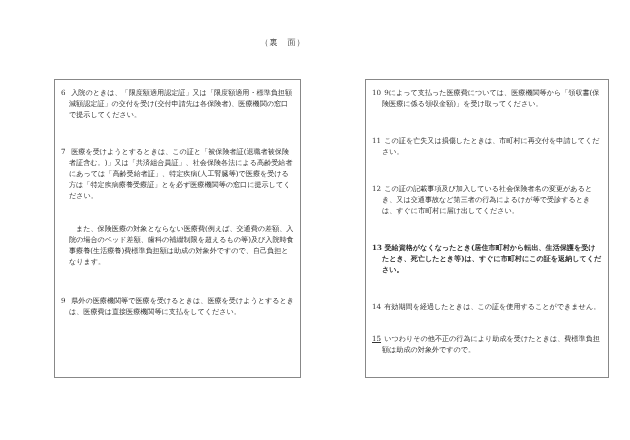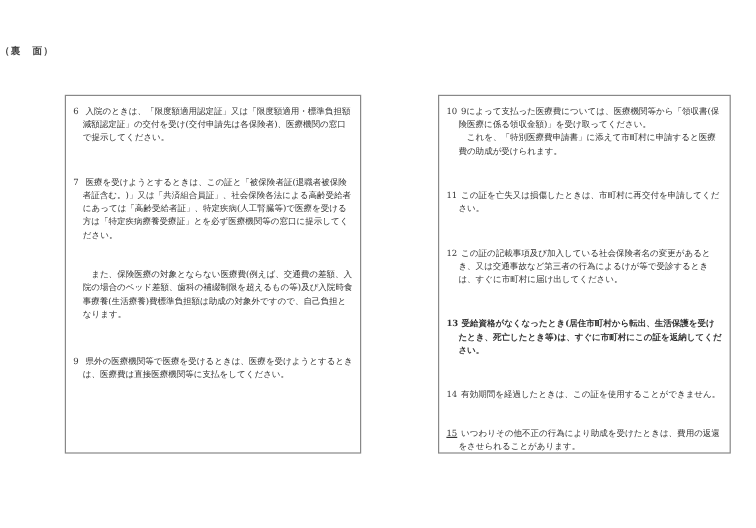--- a/index.html
+++ b/index.html
@@ -1,22 +1,22 @@
 <!DOCTYPE html>
 <html><head>
 <meta charset="utf-8">
 <style>
   html, body { margin: 0; padding: 0; }
   body {
     width: 630px; height: 440px; background: #ffffff; position: relative; overflow: hidden;
     font-family: "DejaVu Serif", "Liberation Serif", serif; color: #333;
   }
   .side-title {
-    position: absolute; top: 37px; left: 0; width: 566px; text-align: left;
-    font-size: 8px; letter-spacing: 1px; color: #444; font-weight: bold;
+    position: absolute; top: 37px; left: 0; width: 566px; text-align: center;
+    font-size: 8px; letter-spacing: 1px; color: #444;
   }
   .panel {
     position: absolute; top: 79px; height: 299px; border: 1px solid #888;
     box-sizing: border-box; padding: 7px 6px 0 6px;
   }
   .panel.left { left: 54px; width: 247px; }
   .panel.right { left: 332px; width: 244px; margin-left: 33px; }
   .item {
     position: relative; font-size: 7.1px; line-height: 11px; color: #333;
     padding-left: 8px; text-indent: -8px;
@@ -41,30 +41,29 @@
     <p class="para2">また、保険医療の対象とならない医療費(例えば、交通費の差額、入院の場合のベッド差額、歯科の補綴制限を超えるもの等)及び入院時食事療養(生活療養)費標準負担額は助成の対象外ですので、自己負担となります。</p>
   </div>
   <div class="item" style="margin-top:28px;">
     <p><span class="num">9</span>&nbsp;<span>県外の医療機関等で医療を受けるときは、医療を受けようとするときは、医療費は直接医療機関等に支払をしてください。</span></p>
   </div>
 </div>
 
 <div class="panel right">
   <div class="item" style="padding-left:10px; text-indent:-10px;">
     <p><span class="num" style="min-width:10px;">10</span>&nbsp;<span>9によって支払った医療費については、医療機関等から「領収書(保険医療に係る領収金額)」を受け取ってください。</span></p>
-    <p class="para2">これを、「特別医療費申請書」に添えて市町村に申請すると医療費の助成が受けられます。</p>
   </div>
   <div class="item" style="margin-top:26px; padding-left:10px; text-indent:-10px;">
     <p><span class="num" style="min-width:10px;">11</span>&nbsp;<span>この証を亡失又は損傷したときは、市町村に再交付を申請してください。</span></p>
   </div>
   <div class="item" style="margin-top:26px; padding-left:10px; text-indent:-10px;">
     <p><span class="num" style="min-width:10px;">12</span>&nbsp;<span>この証の記載事項及び加入している社会保険者名の変更があるとき、又は交通事故など第三者の行為によるけが等で受診するときは、すぐに市町村に届け出してください。</span></p>
   </div>
   <div class="item" style="margin-top:26px; padding-left:10px; text-indent:-10px;font-weight:bold;">
     <p><span class="num" style="min-width:10px;">13</span>&nbsp;<span>受給資格がなくなったとき(居住市町村から転出、生活保護を受けたとき、死亡したとき等)は、すぐに市町村にこの証を返納してください。</span></p>
   </div>
   <div class="item" style="margin-top:26px; padding-left:10px; text-indent:-10px;">
     <p><span class="num" style="min-width:10px;">14</span>&nbsp;<span>有効期間を経過したときは、この証を使用することができません。</span></p>
   </div>
   <div class="item" style="margin-top:21px; padding-left:10px; text-indent:-10px;">
-    <p><span class="num" style="min-width:10px;text-decoration:underline;">15</span>&nbsp;<span>いつわりその他不正の行為により助成を受けたときは、費用の返還をさせられることがあります。</span></p>
+    <p><span class="num" style="min-width:10px;text-decoration:underline;">15</span>&nbsp;<span>いつわりその他不正の行為により助成を受けたときは、費標準負担額は助成の対象外ですので。</span></p>
   </div>
 </div>
 
 </body></html>

